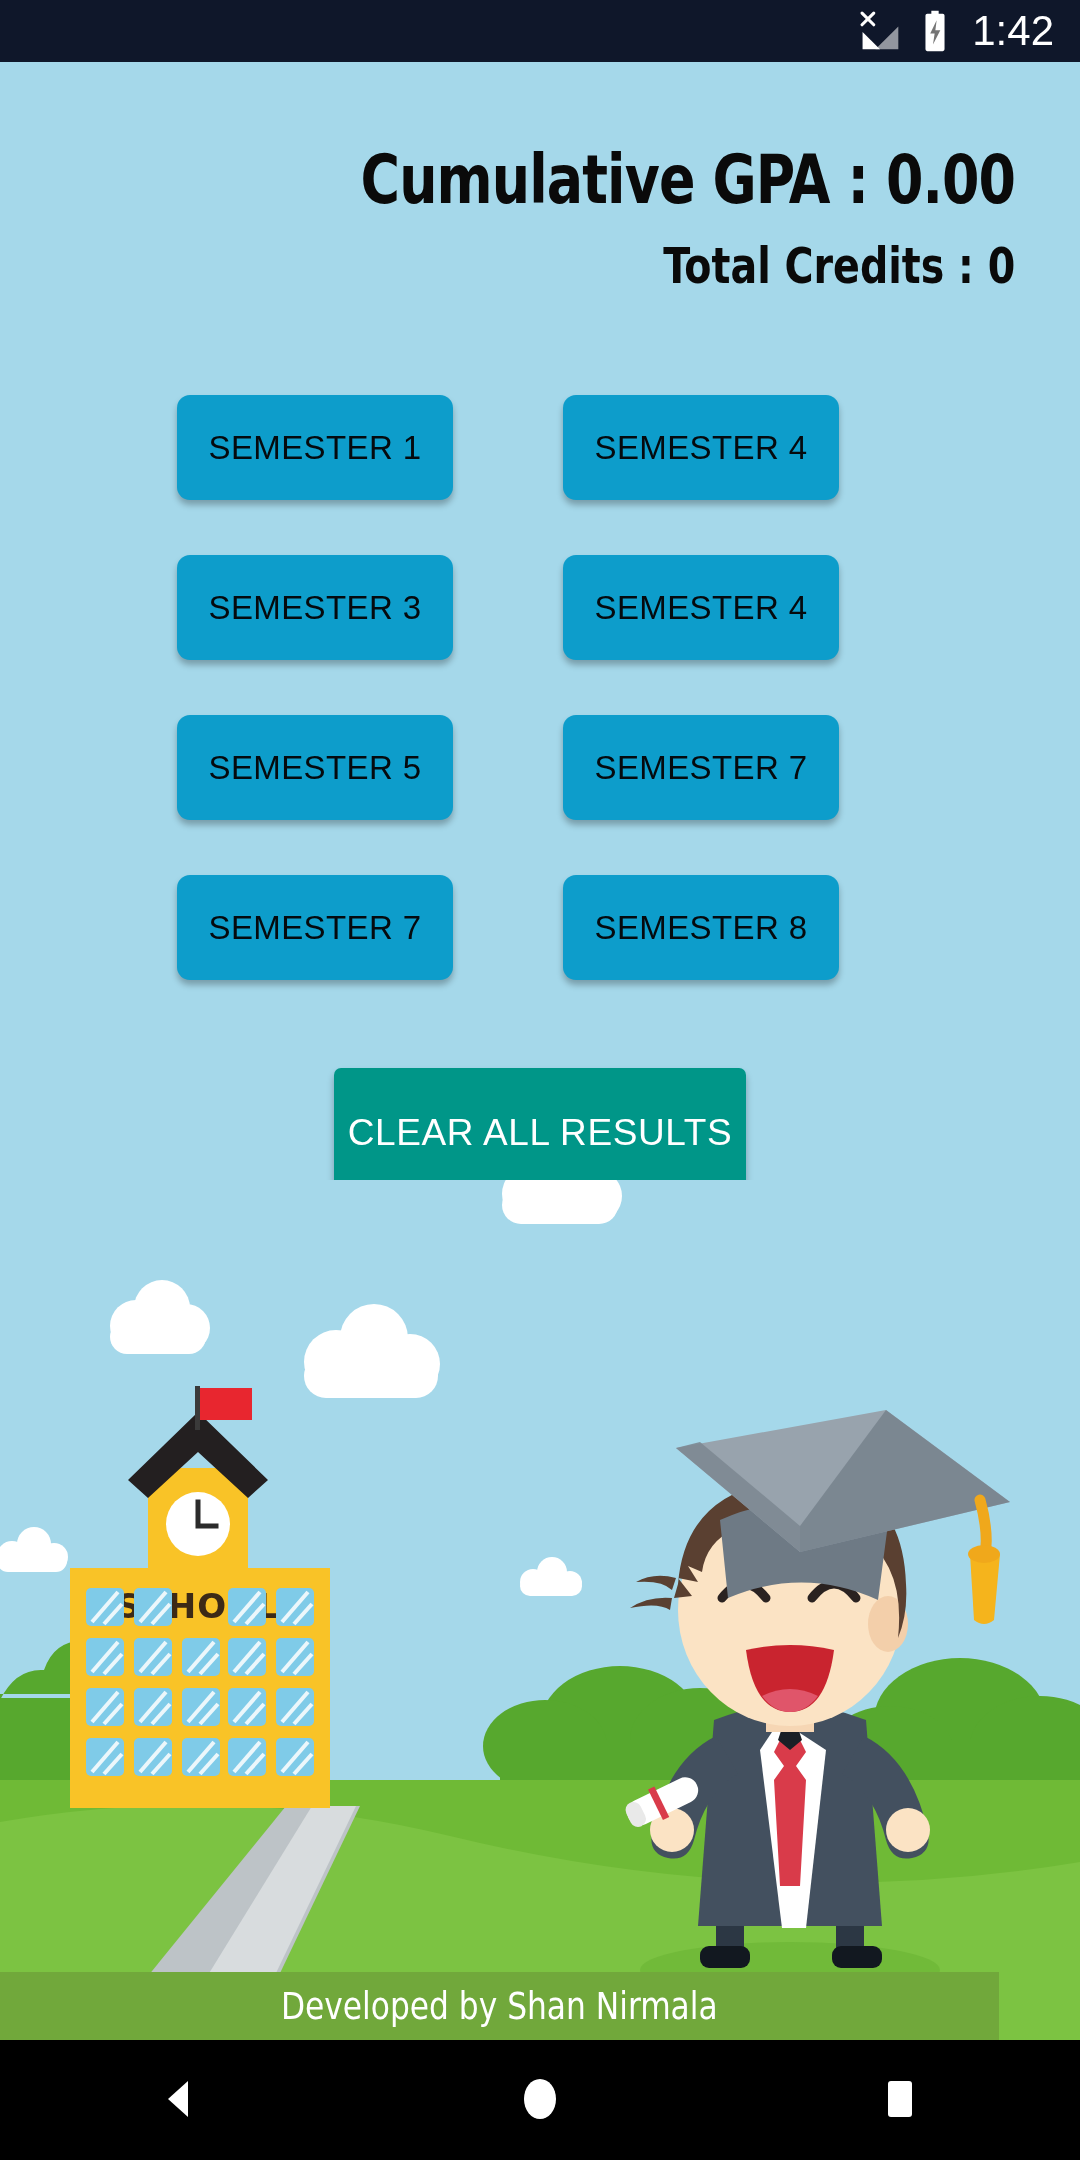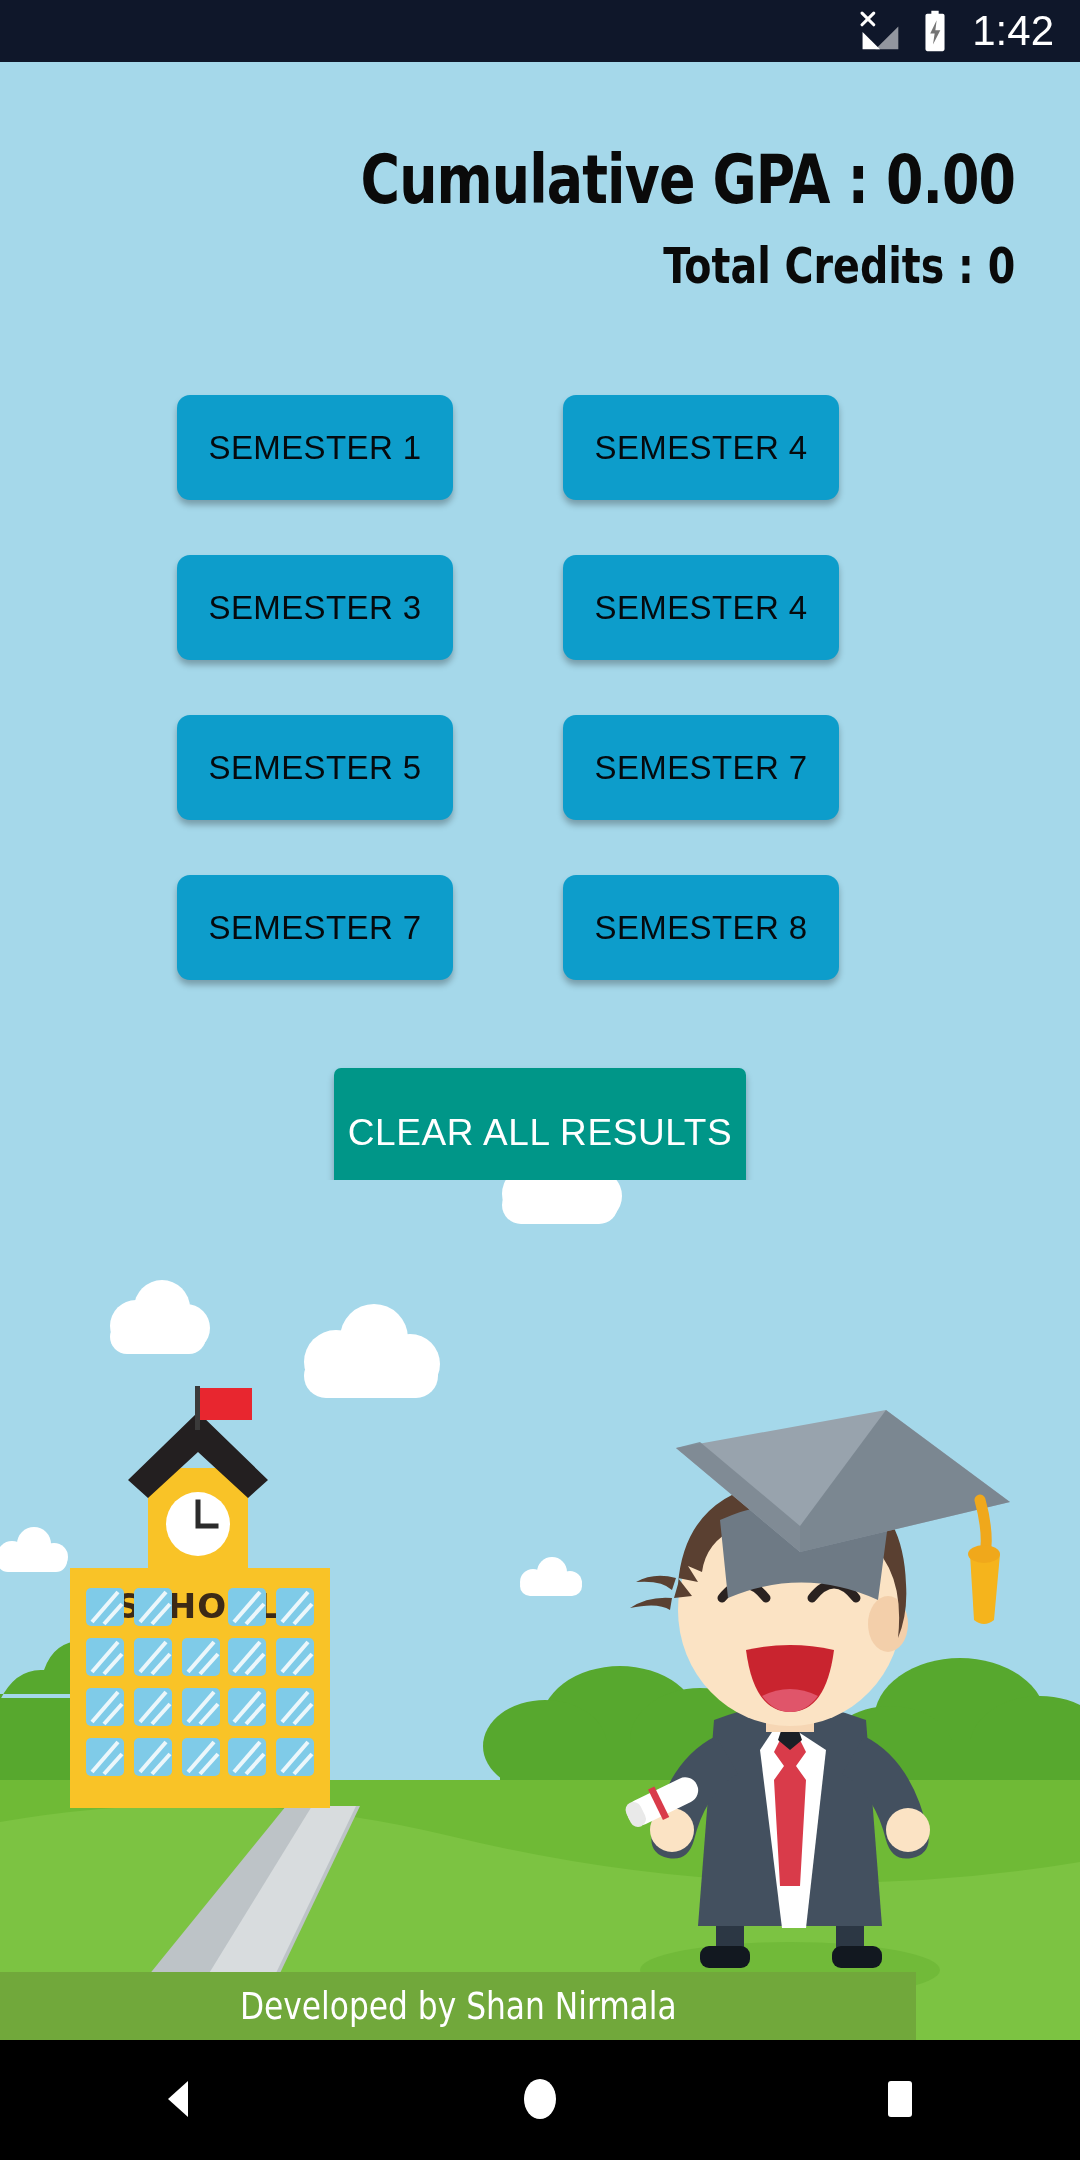--- a/index.html
+++ b/index.html
@@ -90,21 +90,21 @@
   #illustration {
     position:absolute; left:0; top:1180px;
     width:1080px; height:860px;
     overflow:hidden;
   }
   #illustration svg { display:block; width:1080px; height:860px; }
 
   
   #footer {
     position:absolute; left:0; top:1972px;
-    width:916px; height:68px;
+    width:999px; height:68px;
     background:#71A83B;
     display:flex; align-items:center; justify-content:center;
   }
   #footer-text {
     color:#ffffff; font-size:37px; font-weight:400;
     font-family:"DejaVu Sans Condensed","Liberation Sans", sans-serif;
     transform:scaleX(0.94);
   }
 
   

